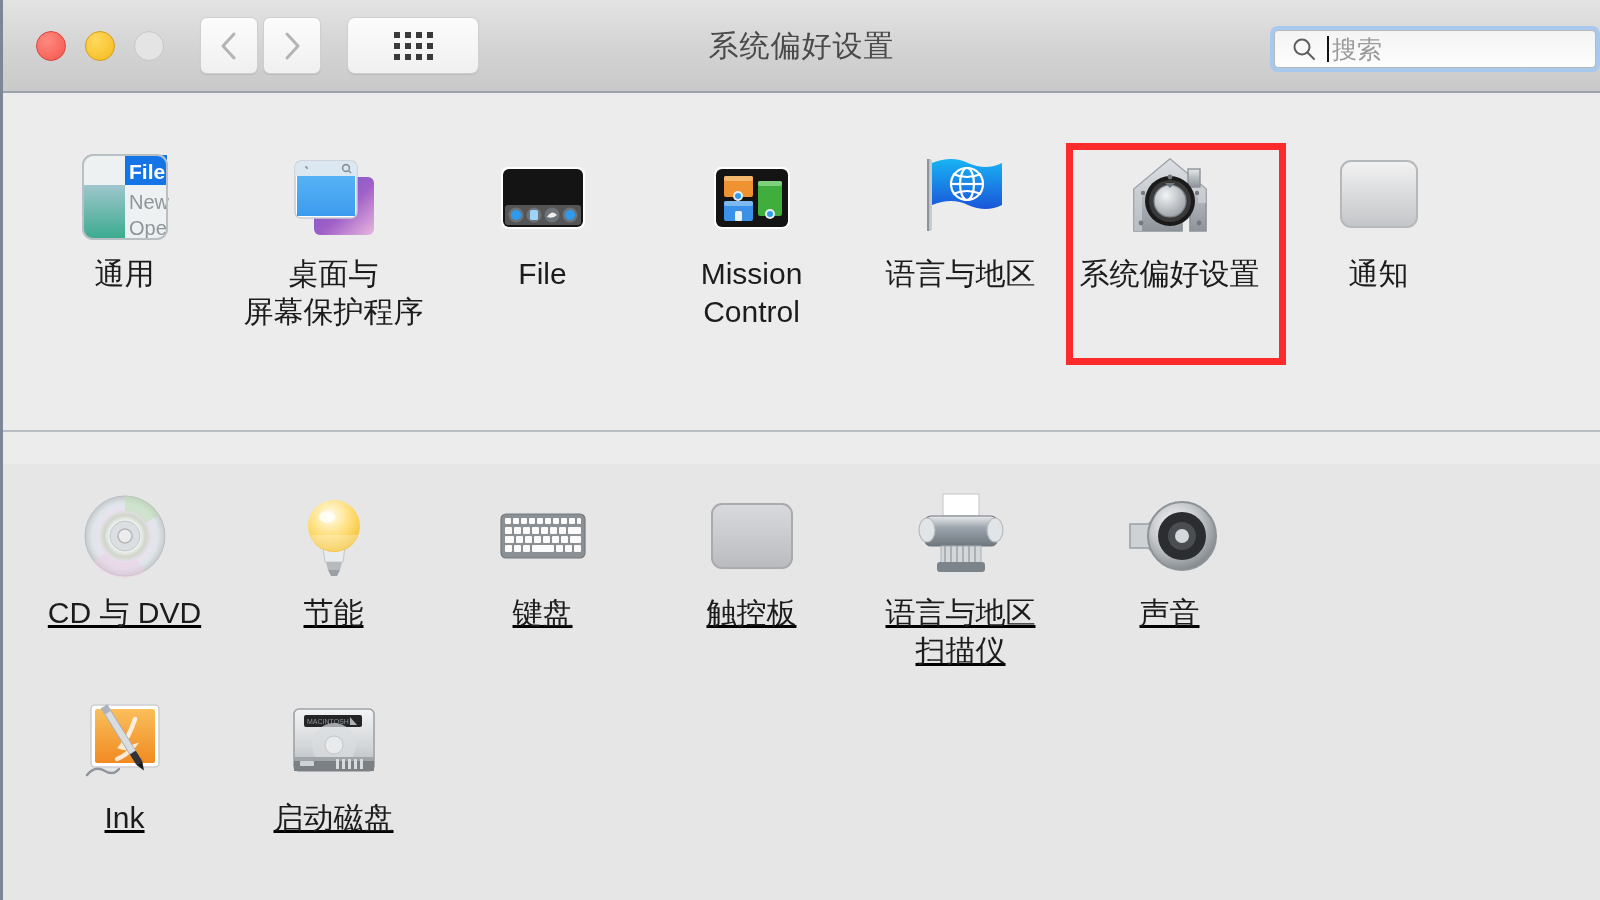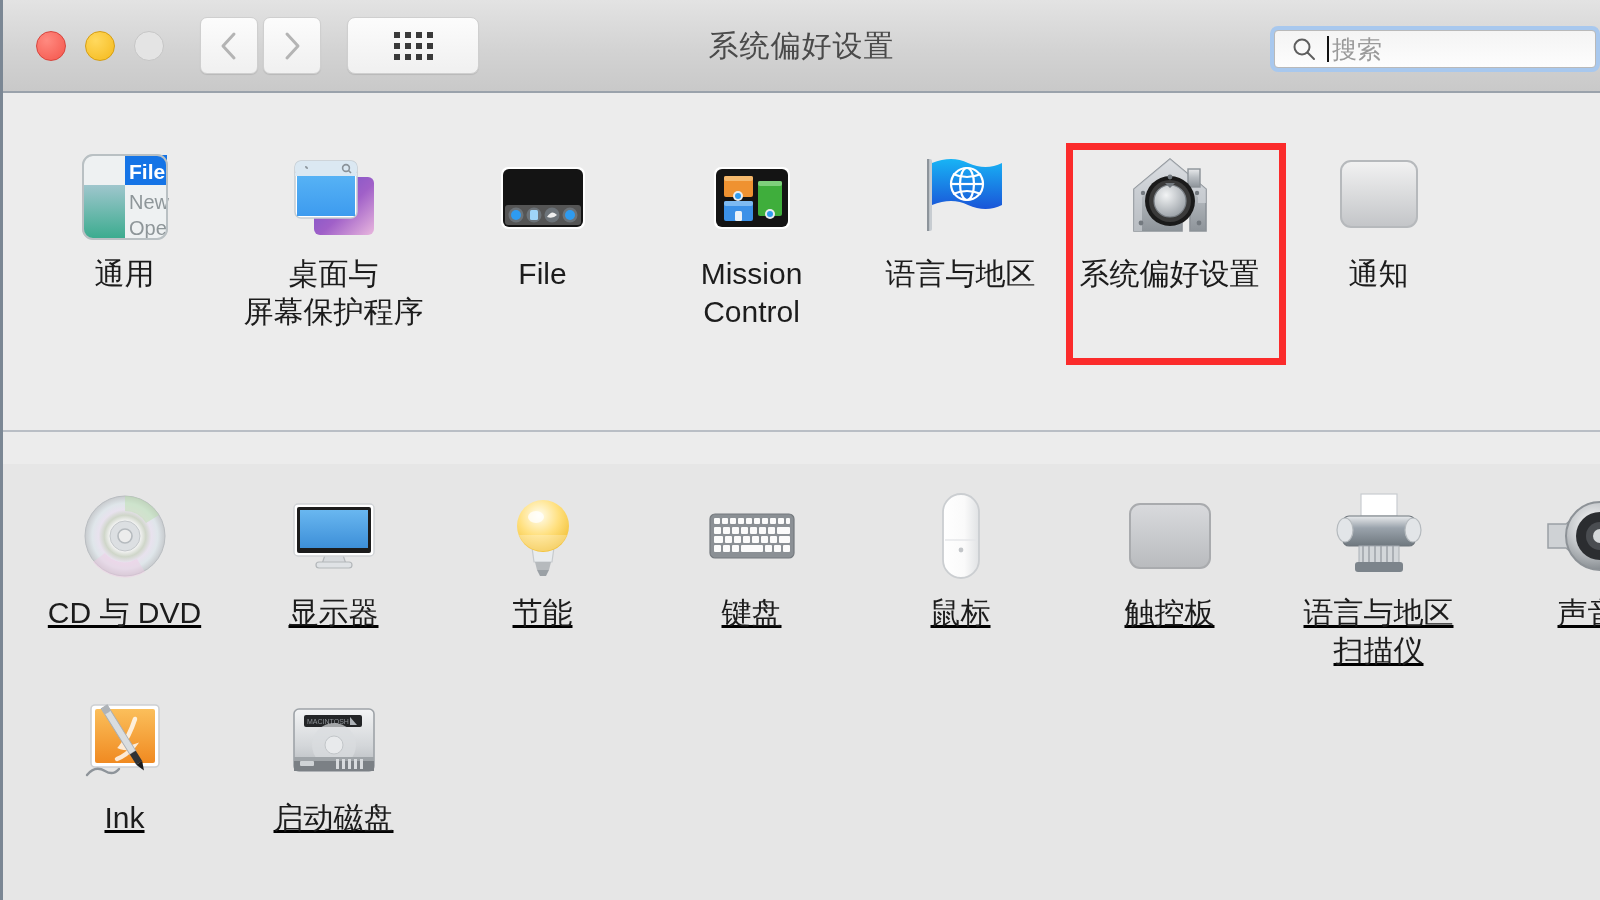--- a/index.html
+++ b/index.html
@@ -389,38 +389,20 @@
               <circle cx="46" cy="46" r="40" fill="url(#gDisc)" stroke="#b9bdc1" stroke-width="1"></circle>
               <path d="M46 6 a40 40 0 0 1 34 19 l-13 8 a25 25 0 0 0 -21 -12z" fill="#b9e0a8" opacity=".45"></path>
               <path d="M14 72 a40 40 0 0 0 52 10 l-8 -13 a25 25 0 0 1 -32 -6z" fill="#f0c9e4" opacity=".45"></path>
               <circle cx="46" cy="46" r="15" fill="#dcdfe2" stroke="#c4c8cb" stroke-width="1"></circle>
               <circle cx="46" cy="46" r="7" fill="#ececec" stroke="#b5babe" stroke-width="1.6"></circle>
             </svg>
           </div>
           <div class="label">CD 与 DVD</div>
         </div>
 
-        <div class="cell">
-          <div class="icon-box">
-            <svg width="92" height="92" viewBox="0 0 92 92">
-              <defs>
-                <linearGradient id="gScr" x1="0" y1="0" x2="0" y2="1">
-                  <stop offset="0" stop-color="#69b7f0"></stop>
-                    <stop offset="1" stop-color="#3d8fd8"></stop>
-                </linearGradient>
-              </defs>
-              <path d="M38 62 h16 l4 12 h-24z" fill="#d8dbde" stroke="#b3b7ba" stroke-width="1.2"></path>
-              <rect x="28" y="72" width="36" height="6" rx="3" fill="#dfe2e5" stroke="#b3b7ba" stroke-width="1.2"></rect>
-              <rect x="6" y="14" width="80" height="52" rx="4" fill="#fff" stroke="#cfd2d5" stroke-width="1.4"></rect>
-              <rect x="9" y="17" width="74" height="46" rx="2" fill="#1c1c1c"></rect>
-              <rect x="12" y="20" width="68" height="38" fill="url(#gScr)"></rect>
-            </svg>
-          </div>
-          <div class="label">显示器</div>
-        </div>
 
         <div class="cell">
           <div class="icon-box">
             <svg width="92" height="92" viewBox="0 0 92 92">
               <defs>
                 <radialGradient id="gBulb" cx="42%" cy="30%" r="70%">
                   <stop offset="0" stop-color="#fffdf0"></stop>
                     <stop offset=".55" stop-color="#ffe07f"></stop>
                   <stop offset="1" stop-color="#f3c33c"></stop>
                 </radialGradient>
@@ -473,37 +455,20 @@
                   <rect x="35" y="55" width="22" height="7" rx="1"></rect>
                 <rect x="59" y="55" width="7" height="7" rx="1"></rect>
                   <rect x="68" y="55" width="7" height="7" rx="1"></rect>
                 <rect x="77" y="55" width="7" height="7" rx="1"></rect>
               </g>
             </svg>
           </div>
           <div class="label">键盘</div>
         </div>
 
-        <div class="cell">
-          <div class="icon-box">
-            <svg width="92" height="92" viewBox="0 0 92 92">
-              <defs>
-                <linearGradient id="gMouse" x1="0" y1="0" x2="1" y2="0">
-                  <stop offset="0" stop-color="#ffffff"></stop>
-                    <stop offset=".6" stop-color="#fafafa"></stop>
-                  <stop offset="1" stop-color="#e0e2e4"></stop>
-                </linearGradient>
-              </defs>
-              <rect x="28" y="4" width="36" height="84" rx="18" fill="url(#gMouse)" stroke="#cbced1" stroke-width="1.8"></rect>
-              <line x1="30" y1="50" x2="62" y2="50" stroke="#e4e6e8" stroke-width="1.4"></line>
-              <circle cx="46" cy="60" r="2.4" fill="#c2c5c8"></circle>
-            </svg>
-          </div>
-          <div class="label">鼠标</div>
-        </div>
 
         <div class="cell">
           <div class="icon-box">
             <svg width="92" height="92" viewBox="0 0 92 92">
               <defs>
                 <linearGradient id="gPad" x1="0" y1="0" x2="0" y2="1">
                   <stop offset="0" stop-color="#d9dadd"></stop>
                     <stop offset="1" stop-color="#b9bbbe"></stop>
                 </linearGradient>
               </defs>

